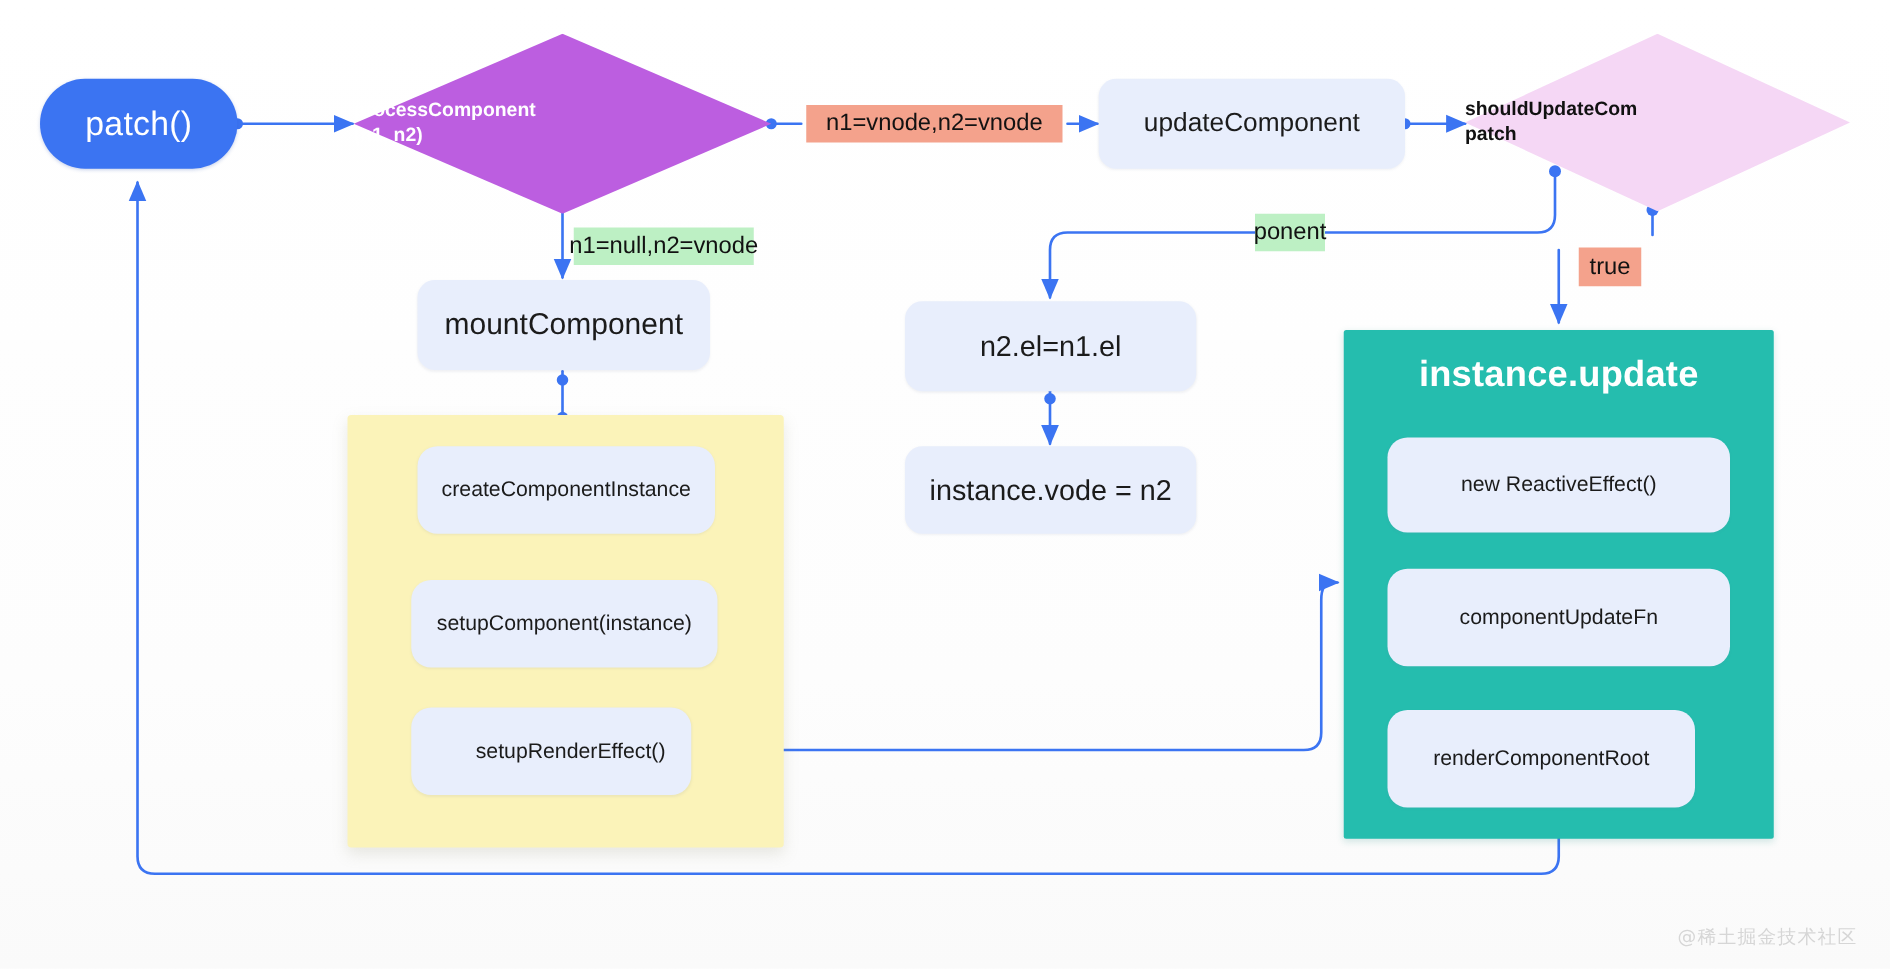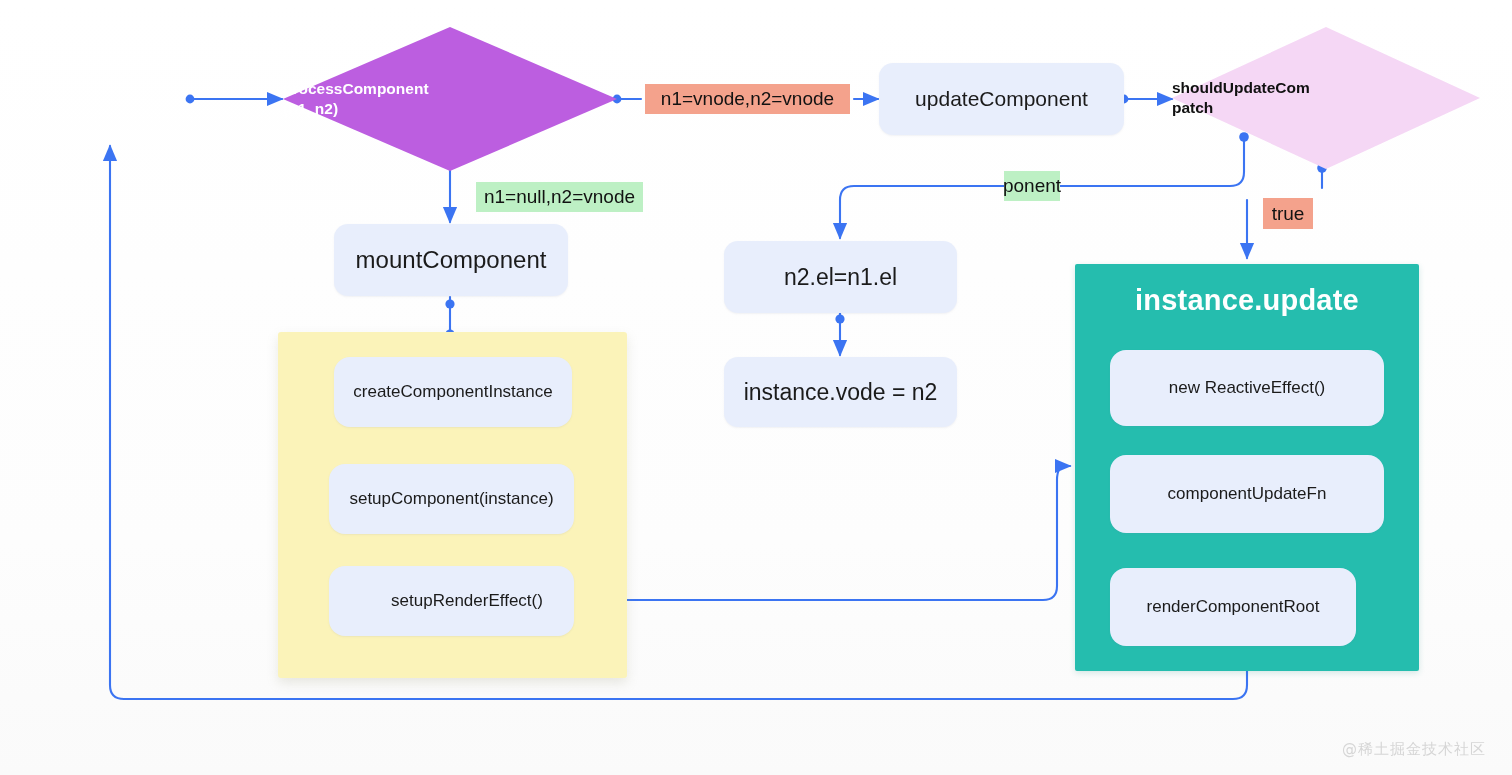--- a/index.html
+++ b/index.html
@@ -122,20 +122,23 @@
       <circle cx="1247" cy="430" r="4.6" fill="#3b74f2" stroke="none"></circle>
 
       <path d="M1247,533 L1247,565" marker-end="url(#ah)"></path>
       <circle cx="1247" cy="538" r="4.6" fill="#3b74f2" stroke="none"></circle>
 
       <path d="M1247,645 L1247,685 Q1247,699 1233,699 L124,699 Q110,699 110,685 L110,146" marker-end="url(#ah)"></path>
       <circle cx="1247" cy="645" r="4.8" fill="#3b74f2" stroke="none"></circle>
     </g>
   </svg>
 
+  <div class="node pill" style="left:32px;top:63px;width:158px;height:72px;">
+    <span>patch()</span>
+  </div>
 
   <div class="diamond purple" style="left:283px;top:27px;width:334px;height:144px;">
     <svg class="shape" viewBox="0 0 334 144" preserveAspectRatio="none">
       <polygon points="167,0 334,72 167,144 0,72" fill="#bc5ee0"></polygon>
     </svg>
     <div class="dlabel">
       <span>processComponent</span>
       <span>(n1, n2)</span>
     </div>
   </div>
@@ -151,21 +154,21 @@
   <div class="diamond pink" style="left:1172px;top:27px;width:308px;height:142px;">
     <svg class="shape" viewBox="0 0 308 142" preserveAspectRatio="none">
       <polygon points="154,0 308,71 154,142 0,71" fill="#f5d7f5"></polygon>
     </svg>
     <div class="dlabel">
       <span>shouldUpdateCom</span>
       <span>patch</span>
     </div>
   </div>
 
-  <div class="tag green" style="left:476px;top:182px;width:167px;height:30px;">
+  <div class="tag green" style="left:459px;top:182px;width:144px;height:30px;">
     <span>n1=null,n2=vnode</span>
   </div>
 
   <div class="tag green" style="left:1004px;top:171px;width:56px;height:30px;">
     <span>ponent</span>
   </div>
 
   <div class="tag salmon" style="left:1263px;top:198px;width:50px;height:31px;">
     <span>true</span>
   </div>
@@ -177,21 +180,21 @@
   <div class="group-yellow" style="left:278px;top:332px;width:349px;height:346px;"></div>
 
   <div class="node box sm" style="left:334px;top:357px;width:238px;height:70px;font-size:17px;">
     <span>createComponentInstance</span>
   </div>
 
   <div class="node box sm" style="left:329px;top:464px;width:245px;height:70px;font-size:17px;">
     <span>setupComponent(instance)</span>
   </div>
 
-  <div class="node box sm" style="left:329px;top:566px;width:245px;height:70px;font-size:17px;padding-left:31px;">
+  <div class="node box sm" style="left:329px;top:566px;width:224px;height:70px;font-size:17px;padding-left:31px;">
     <span>setupRenderEffect()</span>
   </div>
 
   <div class="node box" style="left:724px;top:241px;width:233px;height:72px;font-size:23px;">
     <span>n2.el=n1.el</span>
   </div>
 
   <div class="node box" style="left:724px;top:357px;width:233px;height:70px;font-size:23px;">
     <span>instance.vode = n2</span>
   </div>

